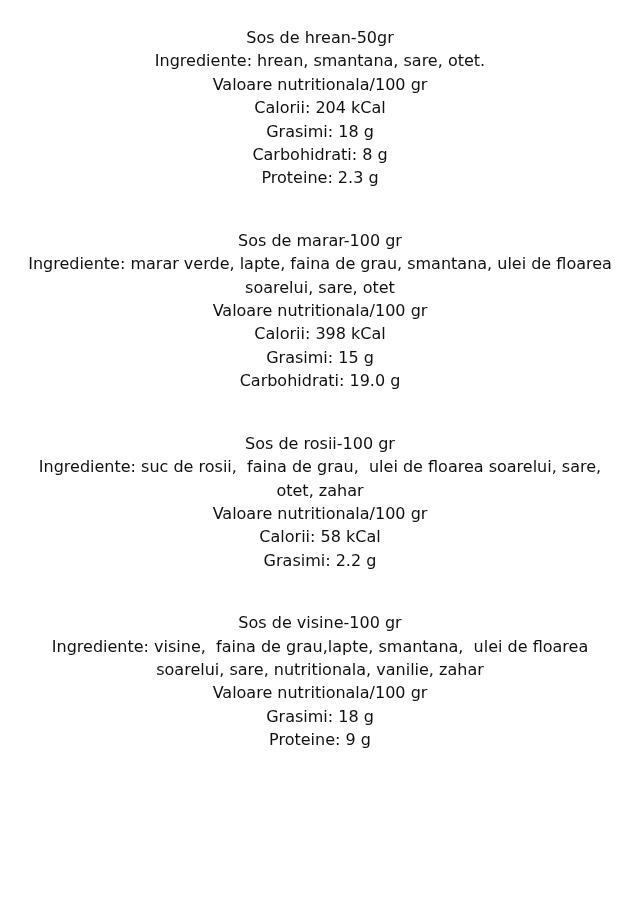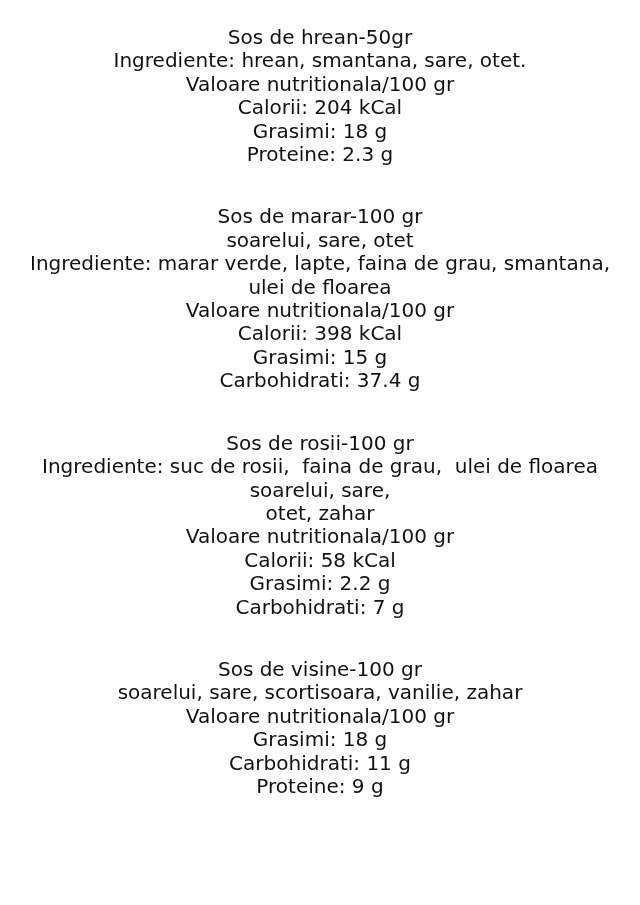--- a/index.html
+++ b/index.html
@@ -14,21 +14,21 @@
     font-family: "DejaVu Sans", sans-serif;
     overflow: hidden;
   }
   .doc {
     padding: 26px 14px 0 14px;
     box-sizing: border-box;
   }
   .line {
     margin: 0;
     text-align: center;
-    font-size: 20px;
+    font-size: 16px;
     line-height: 23.4px;
     white-space: pre-wrap;
   }
   .recipe {
     margin-bottom: 39px;
   }
   .recipe--visine {
     margin-top: 38px;
   }
 </style>
@@ -36,45 +36,45 @@
 <body>
 
 <main class="doc">
 
   <section class="recipe">
     <p class="line">Sos de hrean-50gr</p>
     <p class="line">Ingrediente: hrean, smantana, sare, otet.</p>
     <p class="line">Valoare nutritionala/100 gr</p>
     <p class="line">Calorii: 204 kCal</p>
     <p class="line">Grasimi: 18 g</p>
+    <p class="line">Carbohidrati: 8 g</p>
     <p class="line">Proteine: 2.3 g</p>
   </section>
 
   <section class="recipe">
     <p class="line">Sos de marar-100 gr</p>
+    <p class="line">Ingrediente: marar verde, lapte, faina de grau, smantana, ulei de floarea</p>
     <p class="line">soarelui, sare, otet</p>
-    <p class="line">Ingrediente: marar verde, lapte, faina de grau, smantana, ulei de floarea</p>
     <p class="line">Valoare nutritionala/100 gr</p>
     <p class="line">Calorii: 398 kCal</p>
     <p class="line">Grasimi: 15 g</p>
-    <p class="line">Carbohidrati: 37.4 g</p>
+    <p class="line">Carbohidrati: 19.0 g</p>
   </section>
 
   <section class="recipe">
     <p class="line">Sos de rosii-100 gr</p>
     <p class="line">Ingrediente: suc de rosii,  faina de grau,  ulei de floarea soarelui, sare,</p>
     <p class="line">otet, zahar</p>
     <p class="line">Valoare nutritionala/100 gr</p>
     <p class="line">Calorii: 58 kCal</p>
     <p class="line">Grasimi: 2.2 g</p>
-    <p class="line">Carbohidrati: 7 g</p>
   </section>
 
   <section class="recipe recipe--visine">
     <p class="line">Sos de visine-100 gr</p>
-    <p class="line">soarelui, sare, scortisoara, vanilie, zahar</p>
+    <p class="line">Ingrediente: visine,  faina de grau,lapte, smantana,  ulei de floarea</p>
+    <p class="line">soarelui, sare, nutritionala, vanilie, zahar</p>
     <p class="line">Valoare nutritionala/100 gr</p>
     <p class="line">Grasimi: 18 g</p>
-    <p class="line">Carbohidrati: 11 g</p>
     <p class="line">Proteine: 9 g</p>
   </section>
 
 </main>
 
 </body></html>

